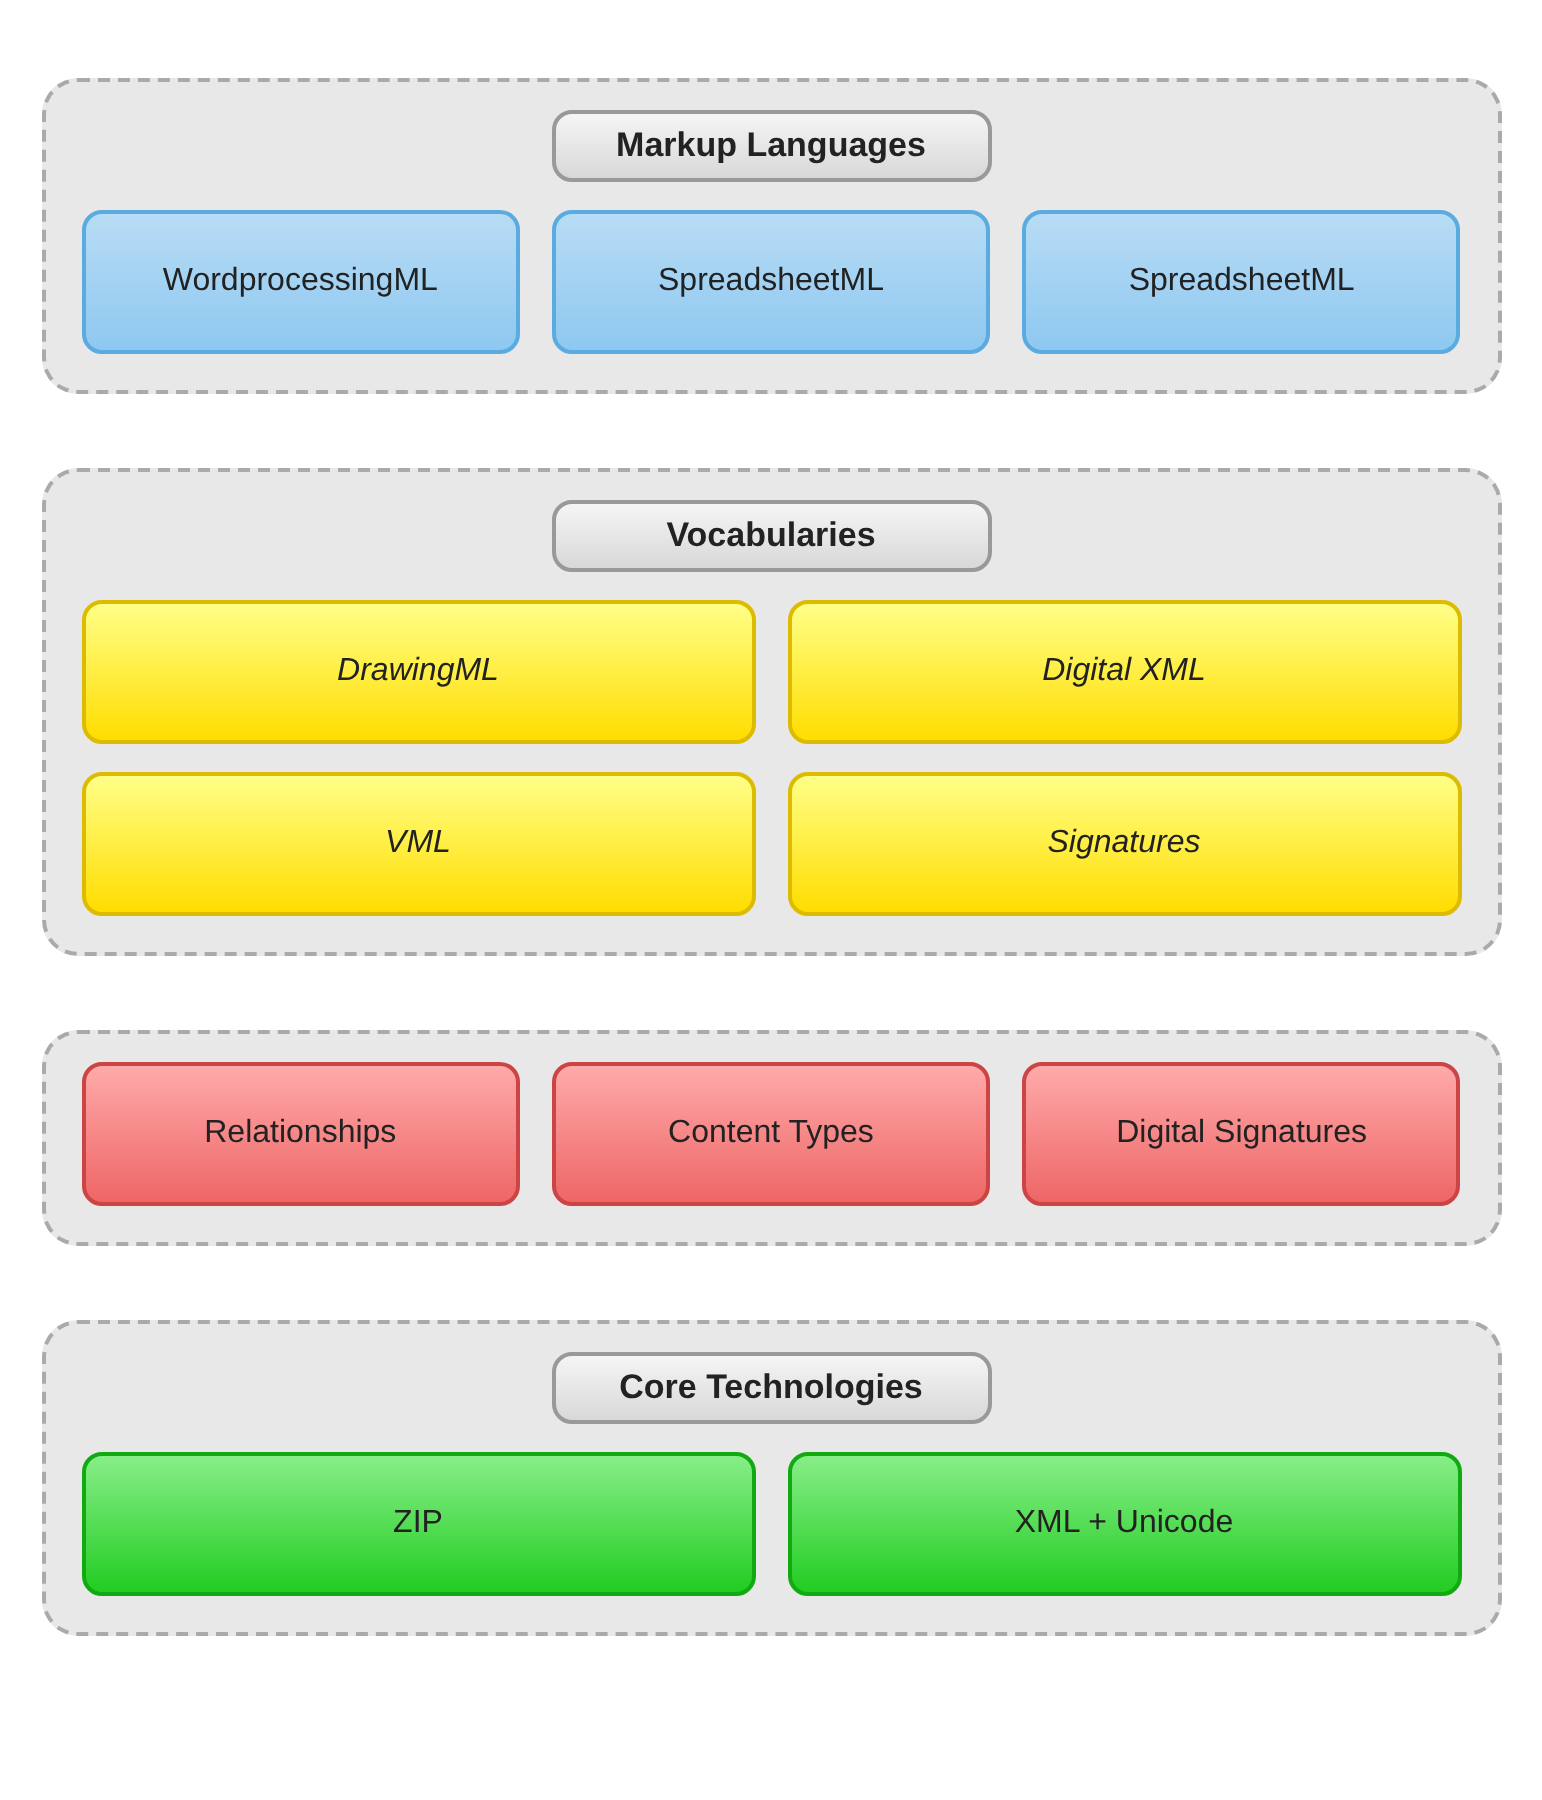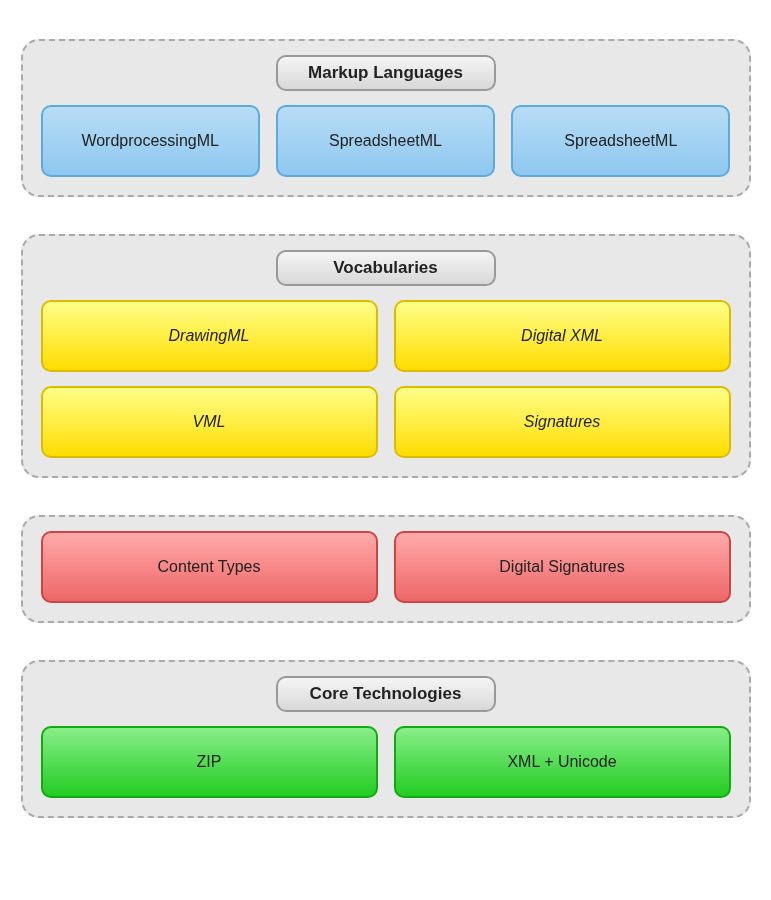--- a/index.html
+++ b/index.html
@@ -122,20 +122,21 @@
         <div class="item item-yellow">DrawingML</div>
         <div class="item item-yellow">Digital XML</div>
       </div>
       <div class="items-row">
         <div class="item item-yellow">VML</div>
         <div class="item item-yellow">Signatures</div>
       </div>
     </div>
     <div class="section">
       <div class="items-row">
+        <div class="item item-red">Relationships</div>
         <div class="item item-red">Content Types</div>
         <div class="item item-red">Digital Signatures</div>
       </div>
     </div>
     <div class="section">
       <div class="section-title">Core Technologies</div>
       <div class="items-row">
         <div class="item item-green">ZIP</div>
         <div class="item item-green">XML + Unicode</div>
       </div>

